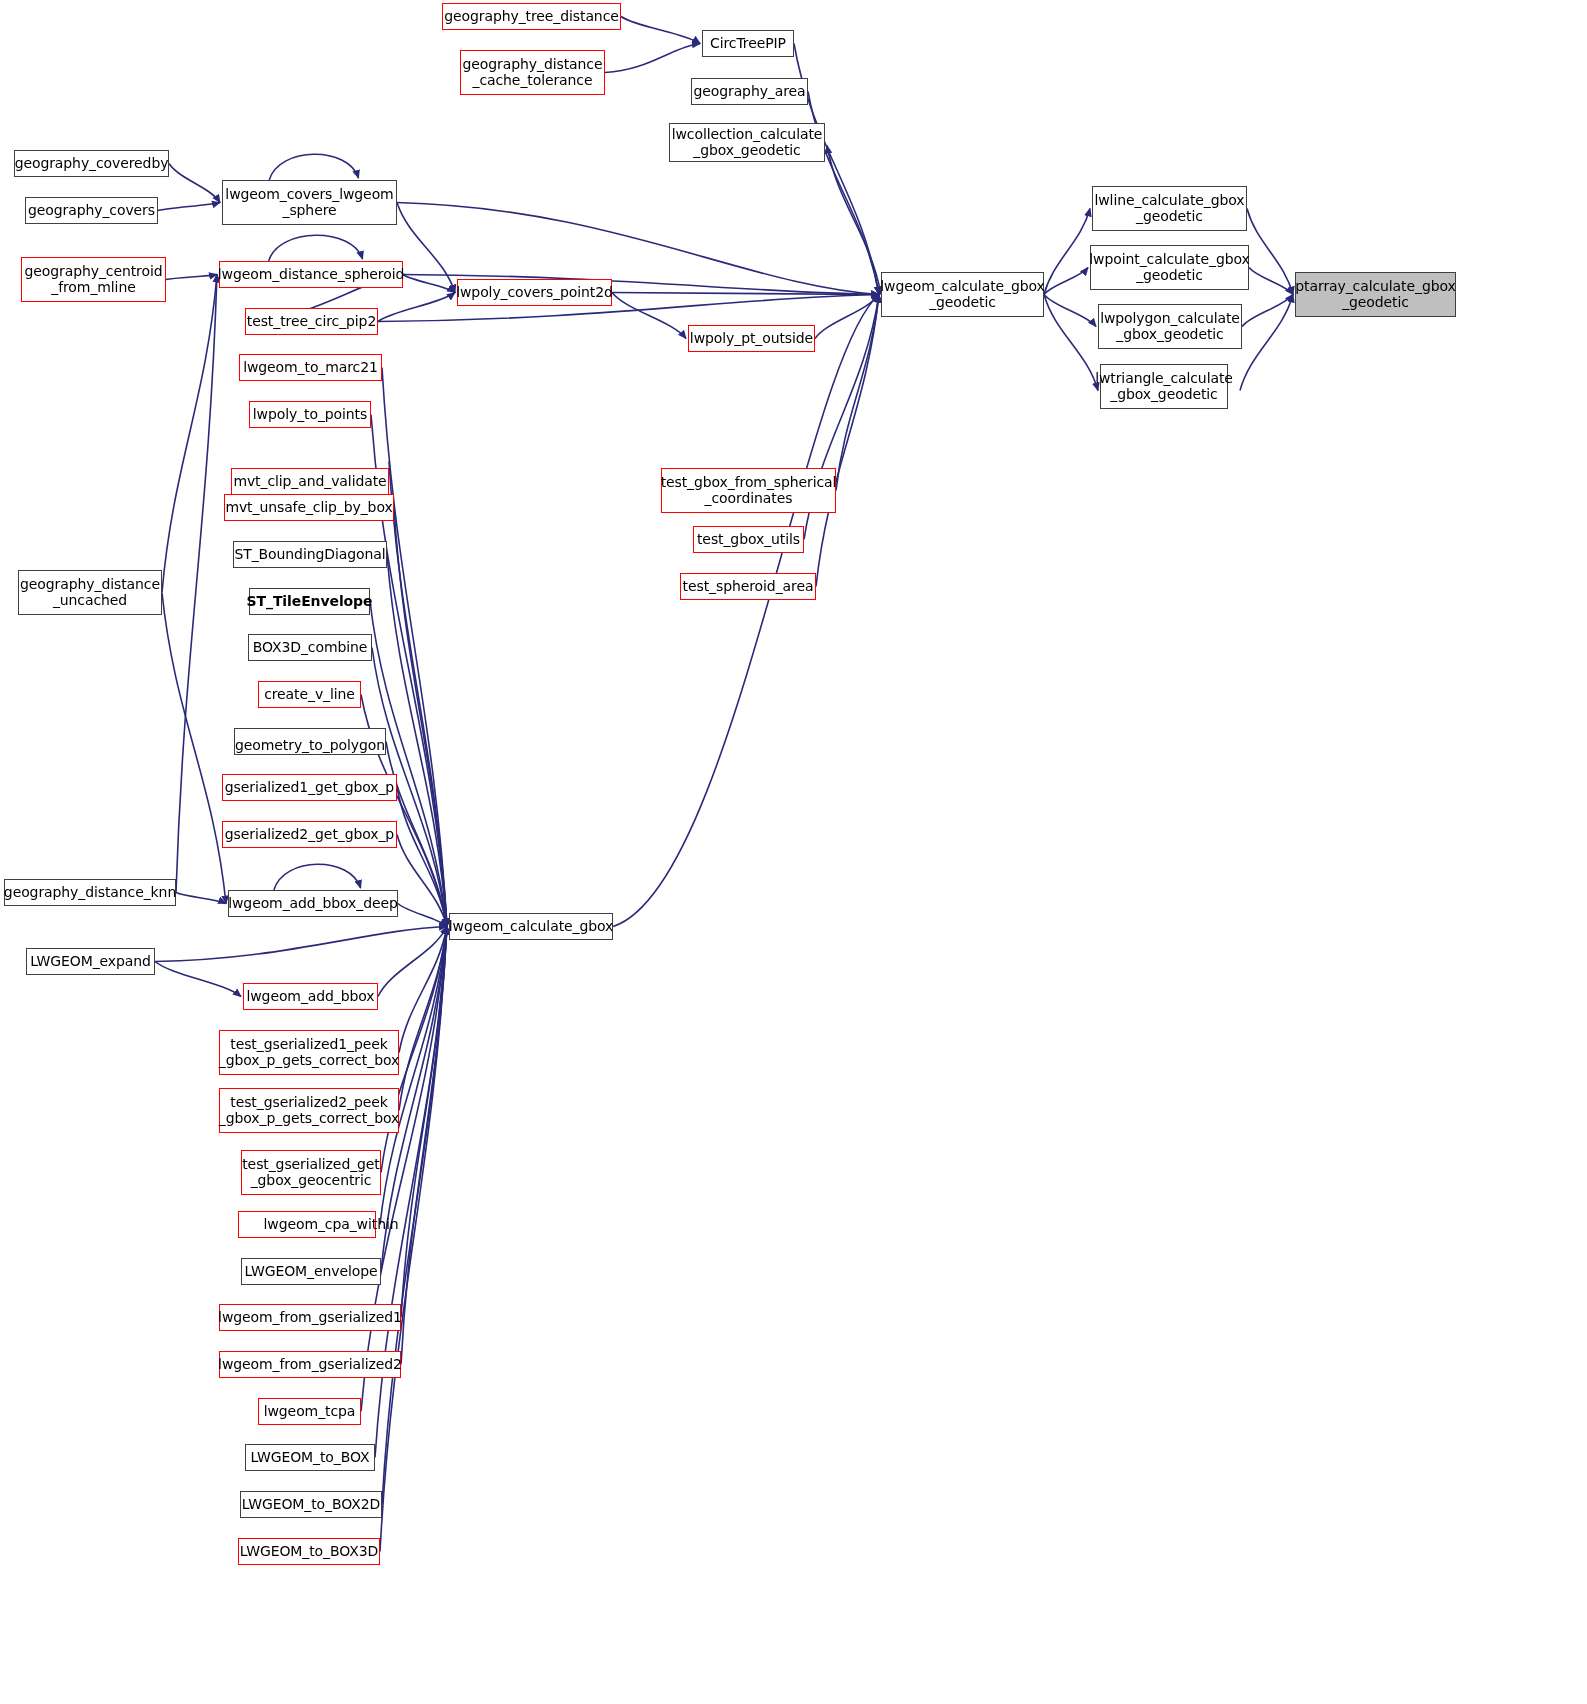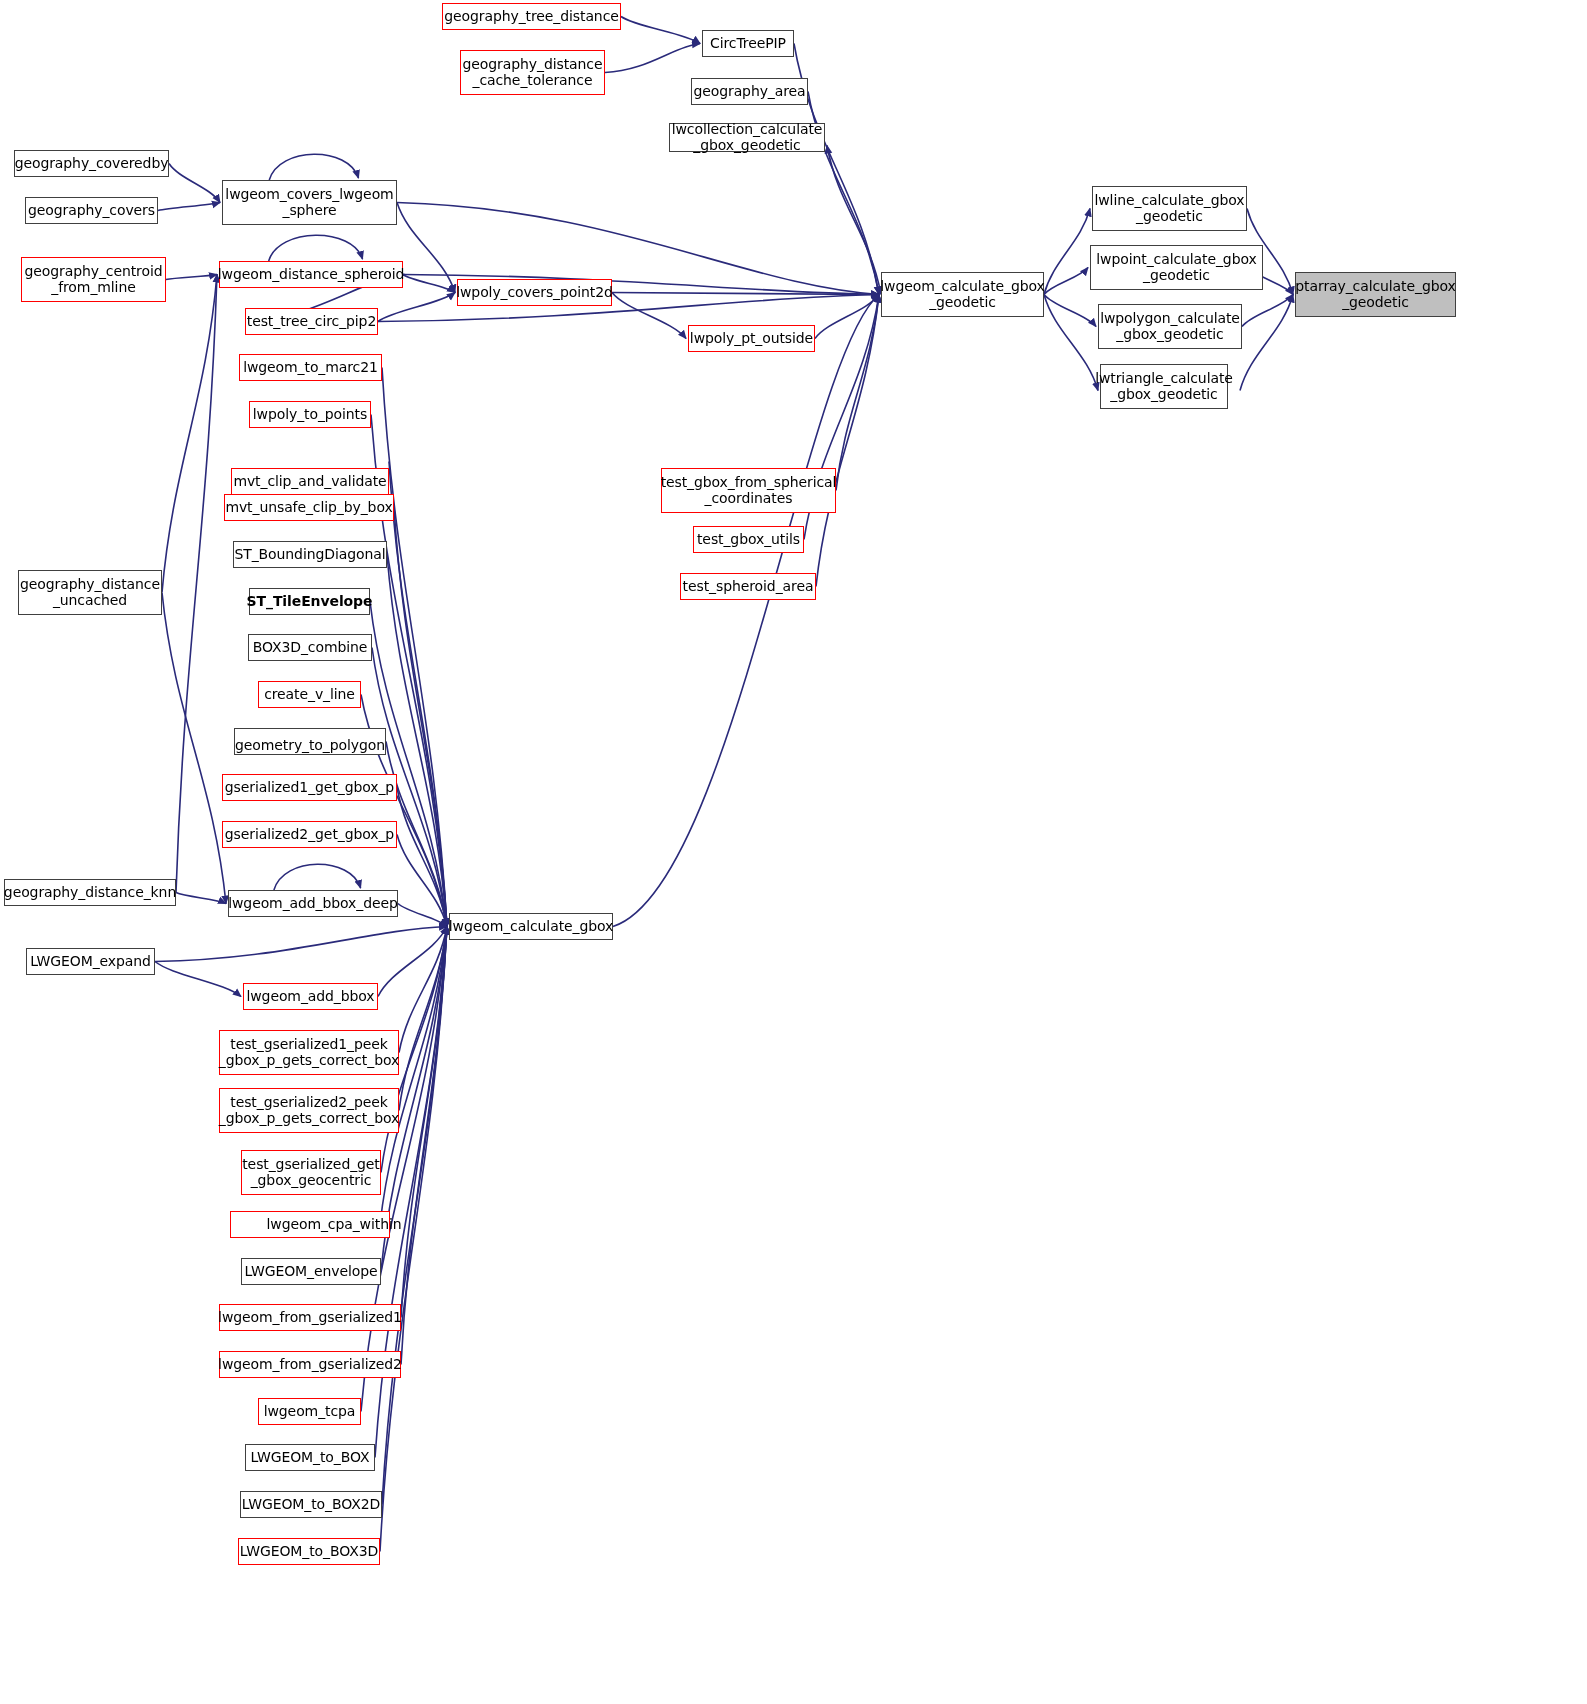--- a/index.html
+++ b/index.html
@@ -97,21 +97,21 @@
       <div class="node fs n-red" style="left: 460px; top: 50px; width: 145px; height: 45px;">
         <span>geography_distance
 _cache_tolerance</span>
       </div>
       <div class="node fs n-black" style="left: 702px; top: 30px; width: 92px; height: 27px;">
         <span>CircTreePIP</span>
       </div>
       <div class="node fs n-black" style="left: 691px; top: 78px; width: 117px; height: 27px;">
         <span>geography_area</span>
       </div>
-      <div class="node fs n-black" style="left: 669px; top: 123px; width: 156px; height: 29px;">
+      <div class="node fs n-black" style="left: 669px; top: 123px; width: 156px; height: 39px;">
         <span>lwcollection_calculate
 _gbox_geodetic</span>
       </div>
       <div class="node fs n-black" style="left: 14px; top: 150px; width: 155px; height: 27px;">
         <span>geography_coveredby</span>
       </div>
       <div class="node fs n-black" style="left: 25px; top: 197px; width: 133px; height: 27px;">
         <span>geography_covers</span>
       </div>
       <div class="node fs n-black" style="left: 222px; top: 180px; width: 175px; height: 45px;">
@@ -122,21 +122,21 @@
         <span>lwline_calculate_gbox
 _geodetic</span>
       </div>
       <div class="node fs n-red" style="left: 21px; top: 257px; width: 145px; height: 45px;">
         <span>geography_centroid
 _from_mline</span>
       </div>
       <div class="node fs n-red" style="left: 219px; top: 261px; width: 184px; height: 27px;">
         <span>lwgeom_distance_spheroid</span>
       </div>
-      <div class="node fs n-black" style="left: 1090px; top: 245px; width: 173px; height: 45px;">
+      <div class="node fs n-black" style="left: 1090px; top: 245px; width: 159px; height: 45px;">
         <span>lwpoint_calculate_gbox
 _geodetic</span>
       </div>
       <div class="node fs n-black" style="left: 881px; top: 272px; width: 163px; height: 45px;">
         <span>lwgeom_calculate_gbox
 _geodetic</span>
       </div>
       <div class="node fs n-gray" style="left: 1295px; top: 272px; width: 161px; height: 45px;">
         <span>ptarray_calculate_gbox
 _geodetic</span>
@@ -225,21 +225,21 @@
 _gbox_p_gets_correct_box</span>
       </div>
       <div class="node fs n-red" style="left: 219px; top: 1088px; width: 180px; height: 45px;">
         <span>test_gserialized2_peek
 _gbox_p_gets_correct_box</span>
       </div>
       <div class="node fs n-red" style="left: 241px; top: 1150px; width: 140px; height: 45px;">
         <span>test_gserialized_get
 _gbox_geocentric</span>
       </div>
-      <div class="node fs n-red" style="left: 230px; top: 1211px; width: 160px; height: 27px; padding-left: 48px;">
+      <div class="node fs n-red" style="left: 238px; top: 1211px; width: 138px; height: 27px; padding-left: 48px;">
         <span>lwgeom_cpa_within</span>
       </div>
       <div class="node fs n-black" style="left: 241px; top: 1258px; width: 140px; height: 27px;">
         <span>LWGEOM_envelope</span>
       </div>
       <div class="node fs n-red" style="left: 219px; top: 1304px; width: 182px; height: 27px;">
         <span>lwgeom_from_gserialized1</span>
       </div>
       <div class="node fs n-red" style="left: 219px; top: 1351px; width: 182px; height: 27px;">
         <span>lwgeom_from_gserialized2</span>

